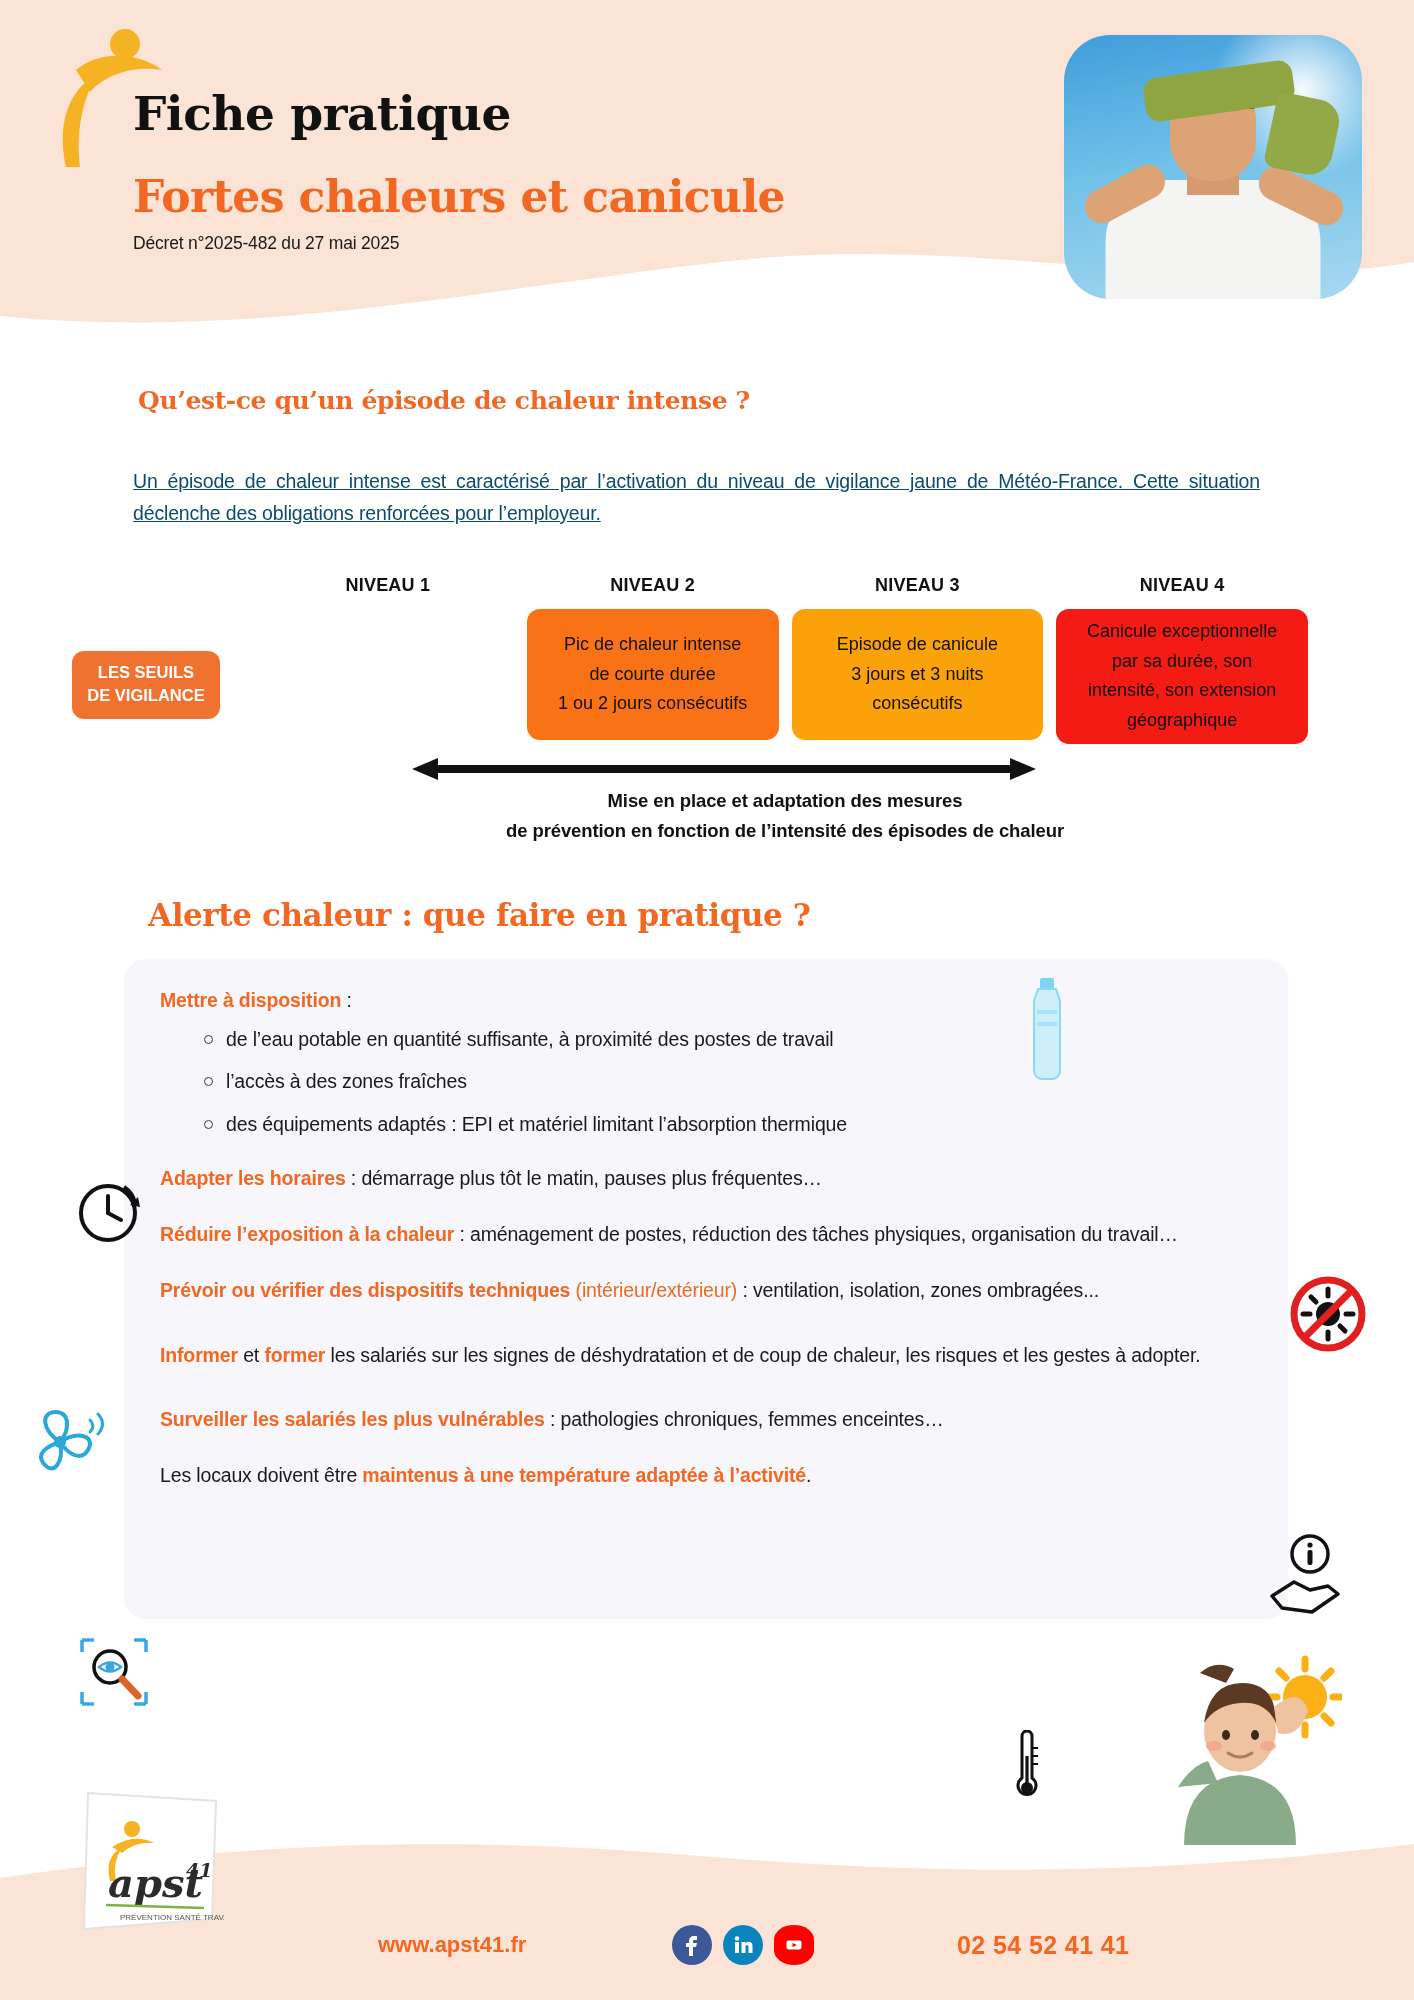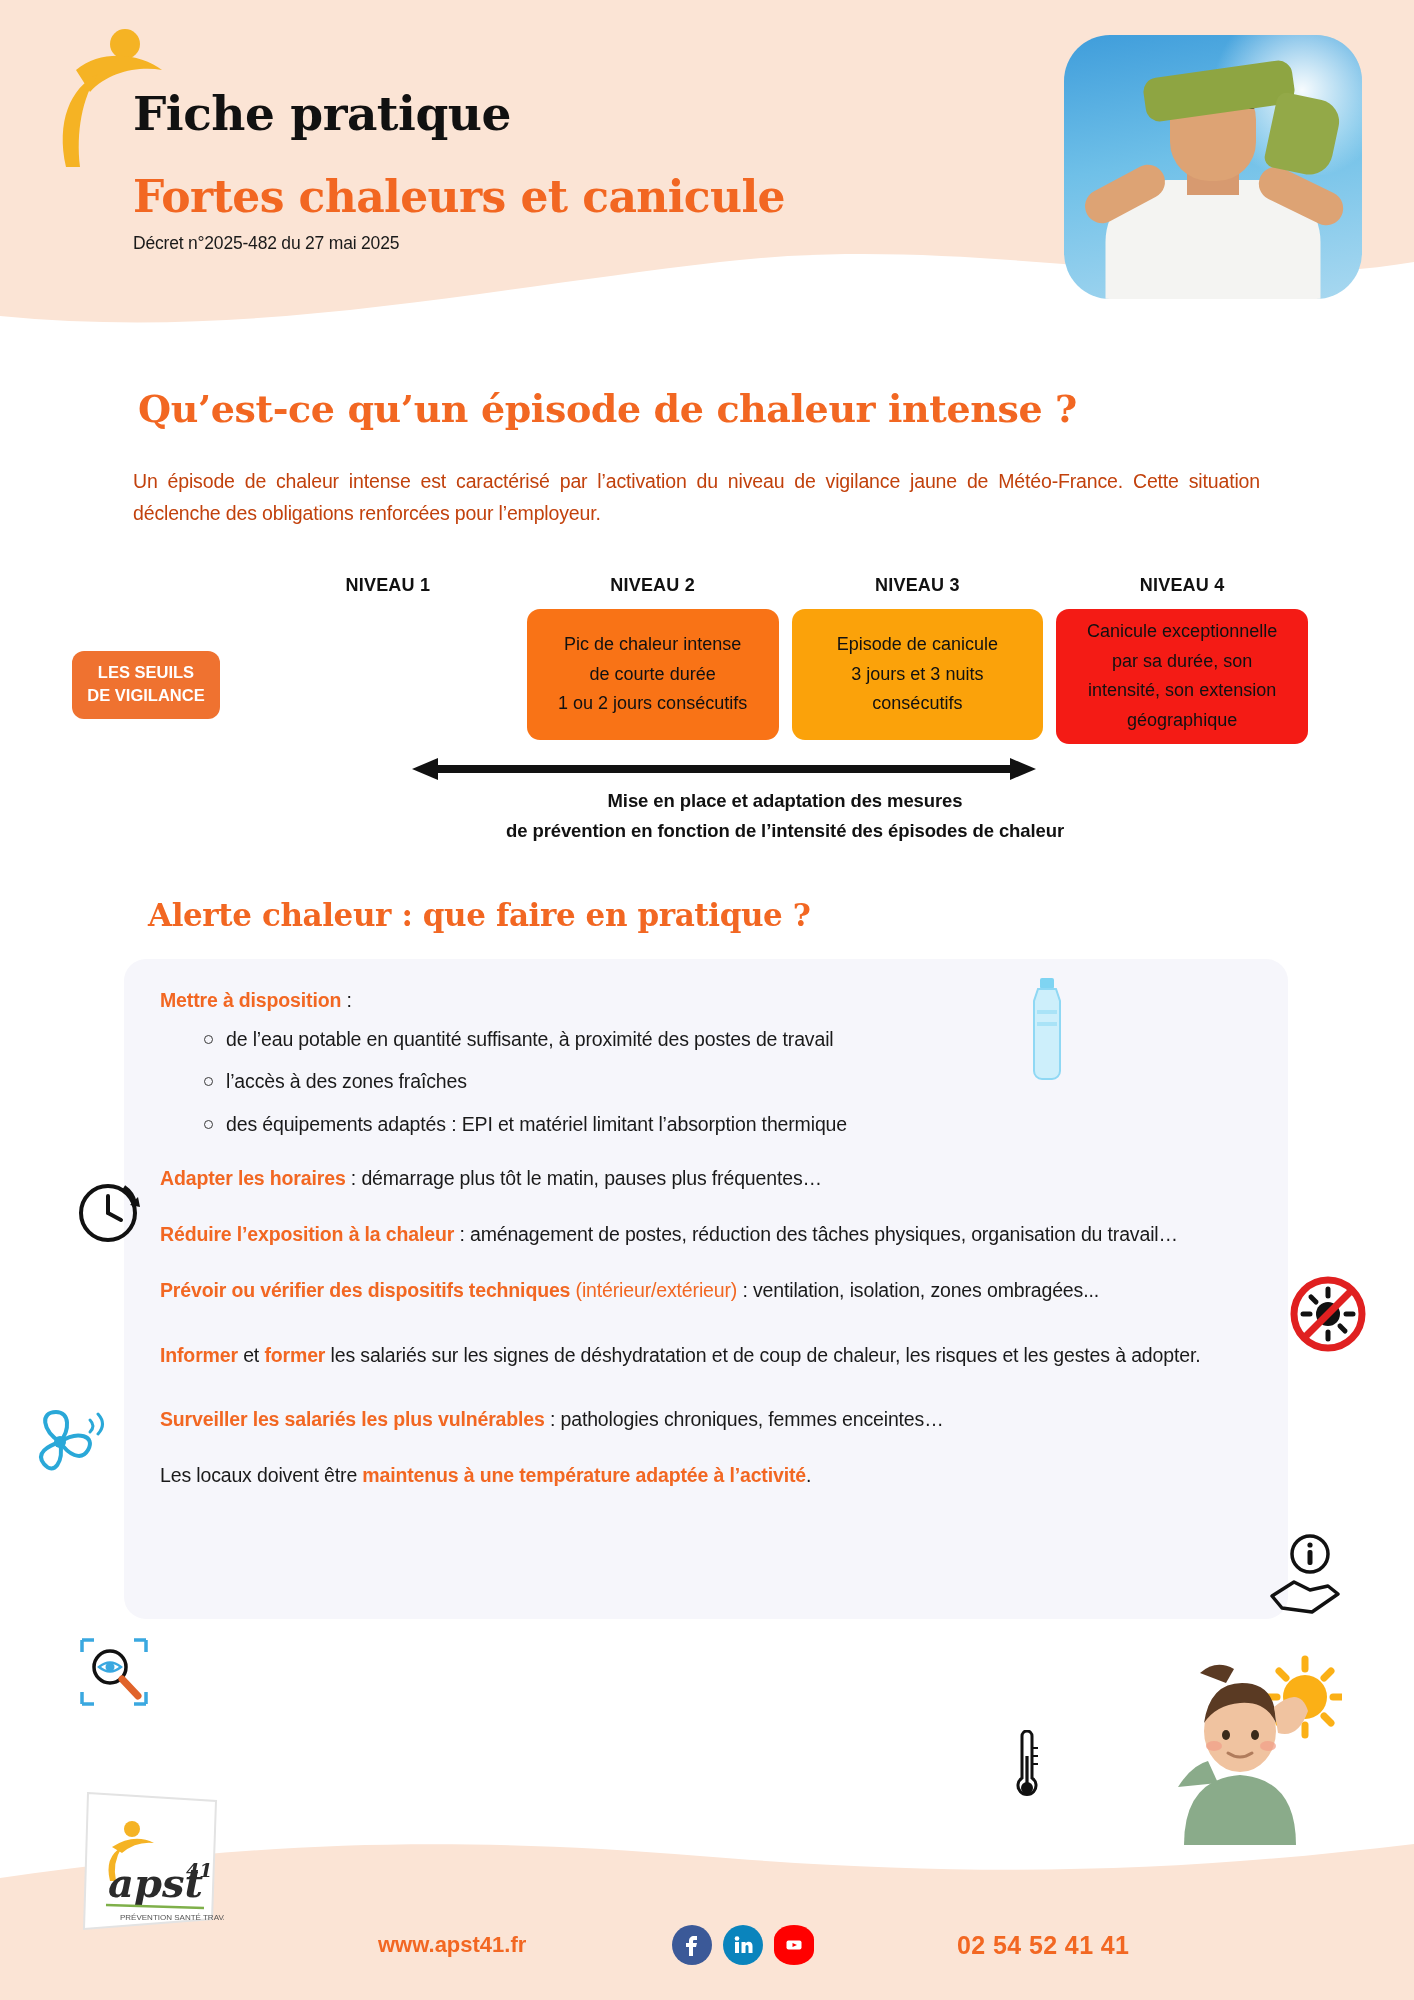--- a/index.html
+++ b/index.html
@@ -146,34 +146,35 @@
 
   
   .h-section {
     position: absolute;
     font-family: "DejaVu Serif", serif;
     font-weight: bold;
     color: #f26722;
     letter-spacing: -0.4px;
     z-index: 4;
   }
-  #h-quest { top: 386px; left: 138px; font-size: 38px; }
+  #h-quest { top: 386px; left: 138px; font-size: 25px; }
   #h-alerte { top: 897px; left: 148px; font-size: 31px; }
 
   
   .intro {
     position: absolute;
     top: 466px; left: 133px;
     width: 1127px;
     font-size: 19.5px;
     line-height: 1.62;
-    color: #c2410c;
+    color: #0c4a6e;
     text-align: justify;
     z-index: 4;
     letter-spacing: -0.15px;
+    text-decoration: underline;
   }
 
   
   .seuils-badge {
     position: absolute;
     top: 651px; left: 72px;
     width: 148px;
     background: #ef7230;
     border-radius: 12px;
     padding: 10px 6px 11px;

